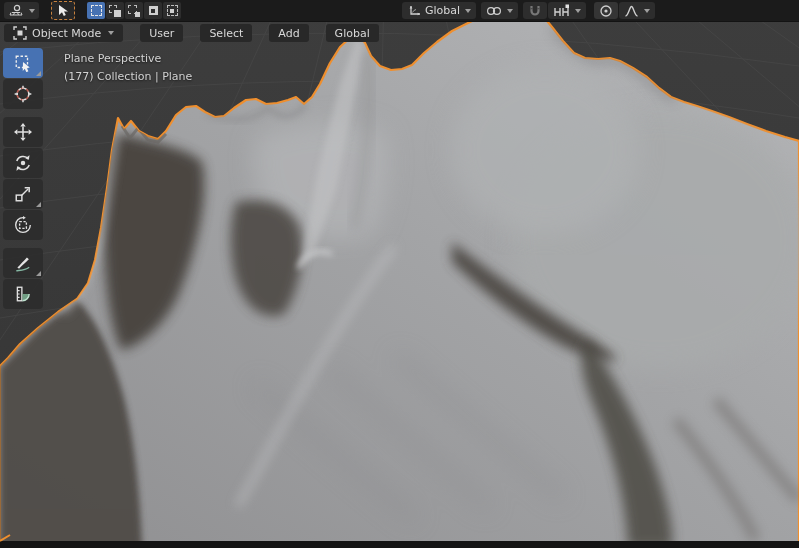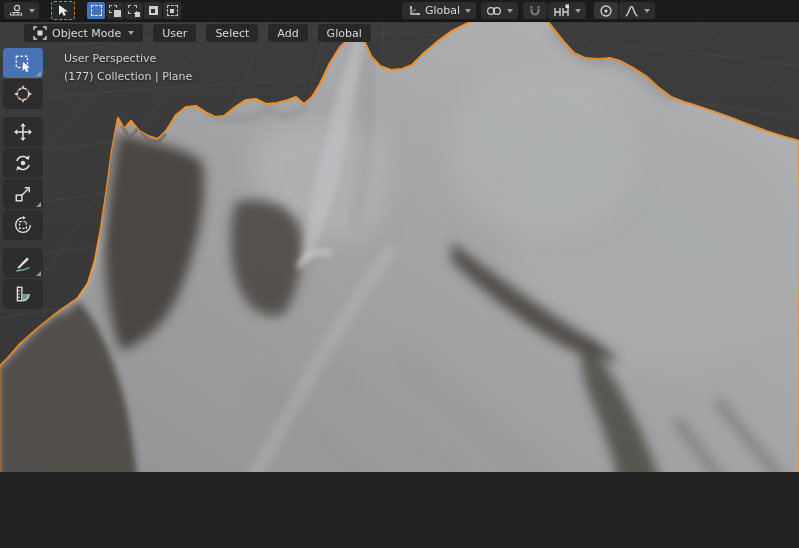--- a/index.html
+++ b/index.html
@@ -1,16 +1,16 @@
 <!DOCTYPE html>
 <html><head>
 <meta charset="utf-8">
 <style>
   html,body{margin:0;padding:0;background:#222;}
-  .app{position:relative;width:799px;height:472px;overflow:hidden;background:#3a3a3a;
+  .app{position:relative;width:799px;height:548px;overflow:hidden;background:#3a3a3a;
        font-family:"DejaVu Sans","Liberation Sans",sans-serif;font-size:11px;color:#d8d8d8;
        -webkit-font-smoothing:antialiased;}
   
   .vp{position:absolute;inset:0;}
   
   .topbar{position:absolute;left:0;top:0;width:799px;height:21px;background:#1b1b1b;
           border-bottom:1px solid #131313;display:flex;align-items:center;z-index:30;}
   .tb-btn{height:17px;display:flex;align-items:center;gap:3px;background:#2d2d2d;
           border-radius:3px;padding:0 4px;margin-left:4px;}
   .chev{width:0;height:0;border-left:3.5px solid transparent;border-right:3.5px solid transparent;
@@ -28,21 +28,21 @@
   .mini-wrap .c{position:absolute;right:0;bottom:0;width:5px;height:5px;background:#cfcfcf;}
   .hole{width:9px;height:9px;background:#cfcfcf;display:flex;align-items:center;justify-content:center;}
   .hole i{width:4px;height:4px;background:#2d2d2d;display:block;}
   .dash-dot{width:9px;height:9px;border:1px dashed #bdbdbd;display:flex;align-items:center;justify-content:center;}
   .dash-dot i{width:4px;height:4px;background:#cfcfcf;display:block;}
   .grp-right{position:absolute;left:402px;top:2px;display:flex;align-items:center;}
   .seg{display:flex;align-items:center;background:#2d2d2d;border-radius:3px;height:17px;padding:0 5px;gap:3px;margin-right:5px;}
   .seg.dim svg{opacity:.55;}
   .seg.toggle{background:#353535;}
   
-  .vheader{position:absolute;left:4px;top:24px;display:flex;gap:10px;z-index:25;margin-left:20px;}
+  .vheader{position:absolute;left:4px;top:24px;display:flex;gap:17px;z-index:25;}
   .vh-btn{height:18px;display:flex;align-items:center;gap:5px;background:#282828;border-radius:3px;padding:0 9px;}
   
   .shelf{position:absolute;left:3px;top:48px;width:40px;z-index:25;}
   .tool{width:40px;height:30px;display:flex;align-items:center;justify-content:center;
         background:rgba(44,44,44,.92);border-radius:4px;margin-bottom:1px;position:relative;}
   .tool.on{background:#4772b3;}
   .tool.gap{margin-top:8px;}
   .tool.sub:after{content:"";position:absolute;right:2px;bottom:2px;width:0;height:0;
                   border-left:5px solid transparent;border-bottom:5px solid #9a9a9a;}
   
@@ -323,16 +323,16 @@
     <div class="tool">
       <svg class="ic" width="18" height="18" viewBox="0 0 16 16">
         <rect x="3" y="2" width="4" height="12" fill="none" stroke="#e0e0e0" stroke-width="1.2"></rect>
         <path d="M3,5 H5 M3,8 H5 M3,11 H5" stroke="#e0e0e0" stroke-width="1"></path>
         <path d="M7.5,14 A6,6 0 0 0 13.5,8 L7.5,8 Z" fill="#79ab8e" opacity=".9"></path>
         <path d="M7.5,14 A6,6 0 0 0 13.5,8" fill="none" stroke="#bfe2cf" stroke-width="1.2"></path>
       </svg>
     </div>
   </div>
 
-  <div class="ovl l1">User Perspective</div>
+  <div class="ovl l1">Plane Perspective</div>
   <div class="ovl l2">(177) Collection | Plane</div>
 
 </div>
 
 </body></html>

